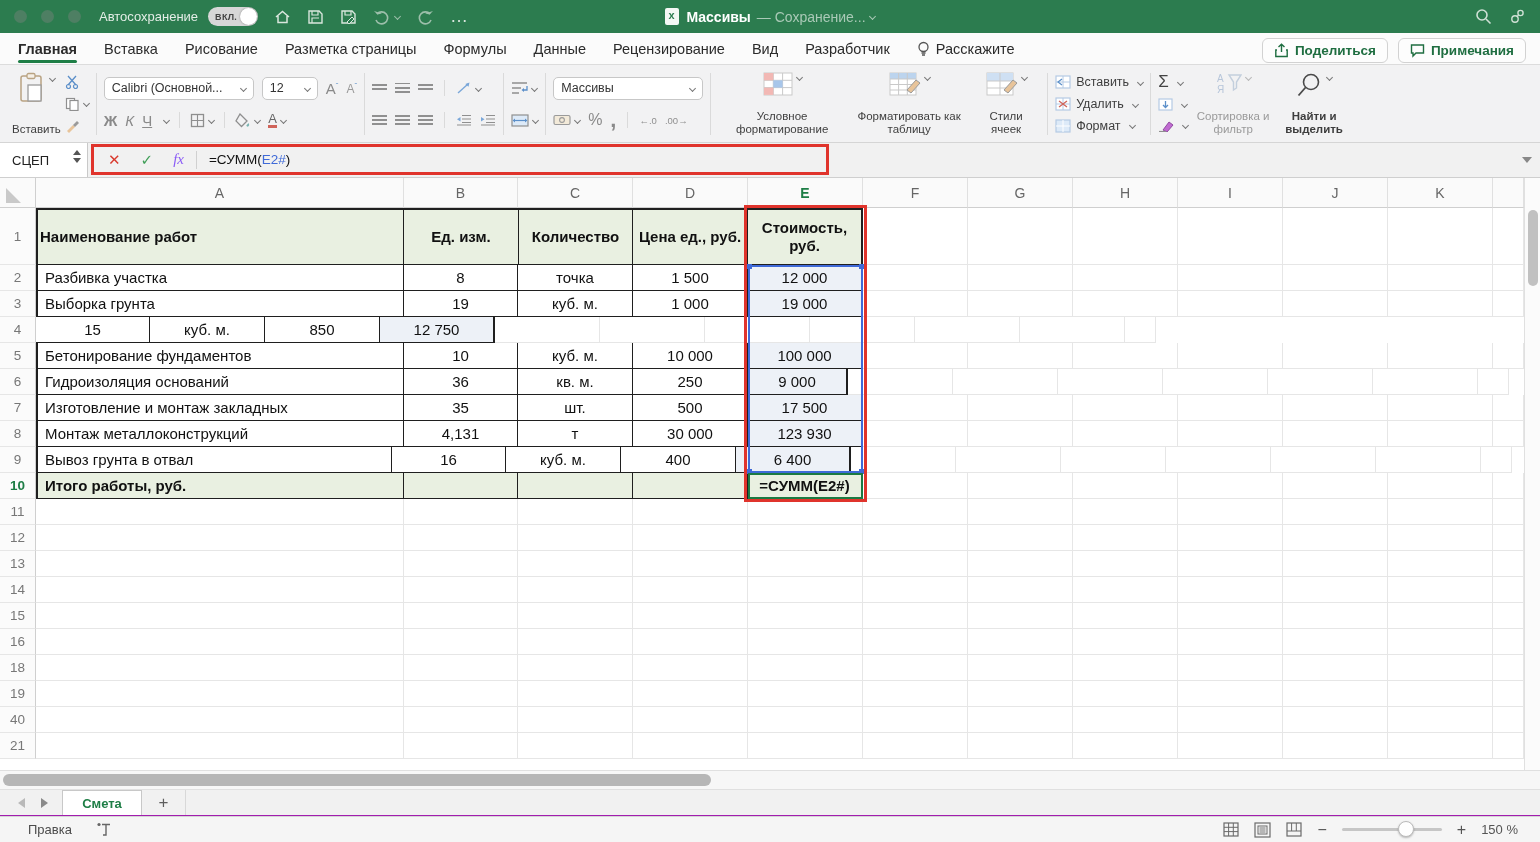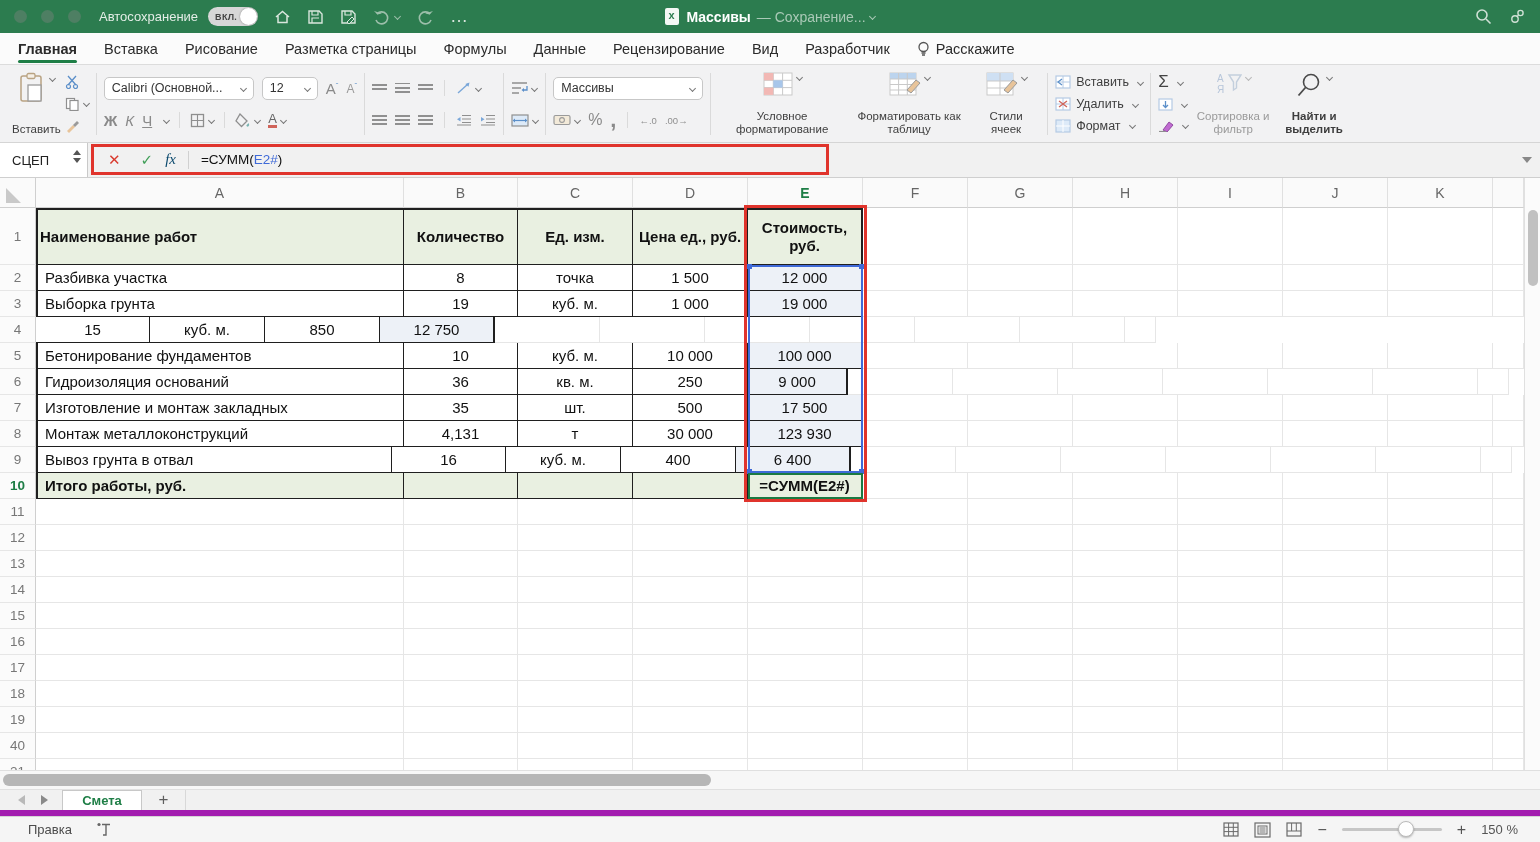--- a/index.html
+++ b/index.html
@@ -69,21 +69,21 @@
     font-size:13px; color:#222; }
   .stepper { position:absolute; right:6px; top:7px; display:flex; flex-direction:column; gap:3px; }
   .stepper i { width:0; height:0; border-left:4px solid transparent; border-right:4px solid transparent; }
   .stepper .up { border-bottom:5px solid #555; }
   .stepper .dn { border-top:5px solid #555; }
   .fmain { position:absolute; left:91px; top:1px; width:738px; height:31px;
     border:3px solid #e0342c; display:flex; align-items:center; background:#f1f1f1; }
   .fx-cancel { color:#d93a2e; font-size:15px; font-weight:bold; margin-left:14px; }
   .fx-enter { color:#3f9e57; font-size:15px; font-weight:bold; margin-left:20px; }
   .fx-fx { font-family:"Liberation Serif","DejaVu Serif",serif; font-style:italic; font-size:15px;
-    color:#0c4a6e; margin-left:12px; }
+    color:#8b5cf6; margin-left:20px; }
   .fdiv { width:1px; height:18px; background:#d0d0d0; margin:0 12px; }
   .formula { font-size:13.5px; color:#111; }
   .formula .ref { color:#3f6ad8; }
   .fexpand { position:absolute; right:8px; top:14px; width:0; height:0;
     border-left:5px solid transparent; border-right:5px solid transparent; border-top:6px solid #888; }
 
   
   .grid { position:absolute; left:0; top:178px; width:1524px; height:592px; background:#fff; overflow:hidden; }
   .ghead { display:flex; height:30px; }
   .corner { width:36px; height:30px; background:#fafafa; border-right:1px solid #cfcfcf;
@@ -116,21 +116,21 @@
   
   .vscroll { position:absolute; left:1524px; top:178px; width:16px; height:592px; background:#fbfbfb;
     border-left:1px solid #e0e0e0; }
   .vthumb { position:absolute; left:3px; top:32px; width:10px; height:76px; border-radius:5px; background:#c1c1c1; }
   .hscroll { position:absolute; left:0; top:770px; width:1540px; height:20px; background:#f7f7f7;
     border-top:1px solid #e0e0e0; border-bottom:1px solid #e0e0e0; }
   .hthumb { position:absolute; left:3px; top:3px; width:708px; height:12px; border-radius:6px; background:#b6b6b6; }
 
   
   .sheetbar { position:absolute; left:0; top:790px; width:1540px; height:26px; background:#f1f1f1;
-    display:flex; align-items:stretch; border-bottom:6px solid #a21caf; }
+    display:flex; align-items:stretch; border-bottom:1px solid #a21caf; }
   .sb-arrows { display:flex; align-items:center; gap:16px; padding:0 14px 0 18px; }
   .arr { width:0; height:0; border-top:5px solid transparent; border-bottom:5px solid transparent; }
   .arr.prev { border-right:7px solid #b9b9b9; }
   .arr.next { border-left:7px solid #8a8a8a; }
   .sheettab { width:80px; background:#fff; border:1px solid #c8c8c8; border-bottom:none; display:flex;
     align-items:center; justify-content:center; font-size:13px; font-weight:bold; color:#1e7e46; }
   .addsheet { width:44px; display:flex; align-items:center; justify-content:center; font-size:17px;
     color:#5e5e5e; border-right:1px solid #d8d8d8; }
 
   
@@ -226,20 +226,35 @@
   <span class="tab">
     <span class="bulb">
       <svg width="13" height="16" viewBox="0 0 13 16">
             <circle cx="6.5" cy="6" r="4.5" fill="none" stroke="#555" stroke-width="1.3"></circle>
             <path d="M4.5 12 h4 M5 14 h3" stroke="#555" stroke-width="1.3"></path>
           </svg>
     </span>
     <span>Расскажите</span>
   </span>
 </div>
+<div class="tabrow-actions">
+  <span class="actbtn">
+    <svg width="15" height="15" viewBox="0 0 15 15">
+          <path d="M7.5 9 V1.5 M4.5 4 L7.5 1.2 L10.5 4" fill="none" stroke="#1f6e41" stroke-width="1.4"></path>
+          <path d="M3 7 H1.8 V13.5 H13.2 V7 H12" fill="none" stroke="#1f6e41" stroke-width="1.4"></path>
+        </svg>
+    <span>Поделиться</span>
+  </span>
+  <span class="actbtn">
+    <svg width="15" height="15" viewBox="0 0 15 15">
+          <path d="M1.5 2 H13.5 V10 H6 L3 13 V10 H1.5 Z" fill="none" stroke="#1f6e41" stroke-width="1.4"></path>
+        </svg>
+    <span>Примечания</span>
+  </span>
+</div>
 
 <div class="ribbon">
 
   <div class="bigbtn">
     <div style="display:flex;align-items:flex-start;">
       <svg class="ic" width="28" height="32" viewBox="0 0 28 32">
             <rect x="3" y="4" width="20" height="25" rx="2" fill="none" stroke="#b9a383" stroke-width="1.5"></rect>
             <rect x="9" y="1.5" width="8" height="5" rx="1.5" fill="#f5efe6" stroke="#b9a383" stroke-width="1.3"></rect>
             <rect x="10" y="13" width="13" height="16" fill="#fff" stroke="#9a9a9a" stroke-width="1.3"></rect>
           </svg>
@@ -538,22 +553,22 @@
         <div class="colhdr" style="width: 105px;">G</div>
         <div class="colhdr" style="width: 105px;">H</div>
         <div class="colhdr" style="width: 105px;">I</div>
         <div class="colhdr" style="width: 105px;">J</div>
         <div class="colhdr" style="width: 105px;">K</div>
         <div class="colhdr" style="width: 31px;"></div>
       </div>
       <div class="grow" style="height: 57px;">
         <div class="rowhdr">1</div>
         <div class="tc green hdr rowtop al first" style="width: 368px;">Наименование работ</div>
+        <div class="tc green hdr rowtop" style="width: 115px;">Ед. изм.</div>
         <div class="tc green hdr rowtop" style="width: 114px;">Количество</div>
-        <div class="tc green hdr rowtop" style="width: 115px;">Ед. изм.</div>
         <div class="tc green hdr rowtop" style="width: 115px;">Цена ед., руб.</div>
         <div class="tc green hdr rowtop last" style="width: 115px;">Стоимость, руб.</div>
         <div class="ecell" style="width: 105px;"></div>
         <div class="ecell" style="width: 105px;"></div>
         <div class="ecell" style="width: 105px;"></div>
         <div class="ecell" style="width: 105px;"></div>
         <div class="ecell" style="width: 105px;"></div>
         <div class="ecell" style="width: 105px;"></div>
         <div class="ecell" style="width: 31px;"></div>
       </div>
@@ -761,35 +776,20 @@
         <div class="ecell" style="width: 105px;"></div>
         <div class="ecell" style="width: 105px;"></div>
         <div class="ecell" style="width: 105px;"></div>
         <div class="ecell" style="width: 105px;"></div>
         <div class="ecell" style="width: 105px;"></div>
         <div class="ecell" style="width: 105px;"></div>
         <div class="ecell" style="width: 31px;"></div>
       </div>
       <div class="grow" style="height: 26px;">
         <div class="rowhdr">16</div>
-        <div class="ecell" style="width: 368px;"></div>
-        <div class="ecell" style="width: 114px;"></div>
-        <div class="ecell" style="width: 115px;"></div>
-        <div class="ecell" style="width: 115px;"></div>
-        <div class="ecell" style="width: 115px;"></div>
-        <div class="ecell" style="width: 105px;"></div>
-        <div class="ecell" style="width: 105px;"></div>
-        <div class="ecell" style="width: 105px;"></div>
-        <div class="ecell" style="width: 105px;"></div>
-        <div class="ecell" style="width: 105px;"></div>
-        <div class="ecell" style="width: 105px;"></div>
-        <div class="ecell" style="width: 31px;"></div>
-      </div>
-      <div class="grow" style="height: 26px;">
-        <div class="rowhdr">17</div>
         <div class="ecell" style="width: 368px;"></div>
         <div class="ecell" style="width: 114px;"></div>
         <div class="ecell" style="width: 115px;"></div>
         <div class="ecell" style="width: 115px;"></div>
         <div class="ecell" style="width: 115px;"></div>
         <div class="ecell" style="width: 105px;"></div>
         <div class="ecell" style="width: 105px;"></div>
         <div class="ecell" style="width: 105px;"></div>
         <div class="ecell" style="width: 105px;"></div>
         <div class="ecell" style="width: 105px;"></div>

